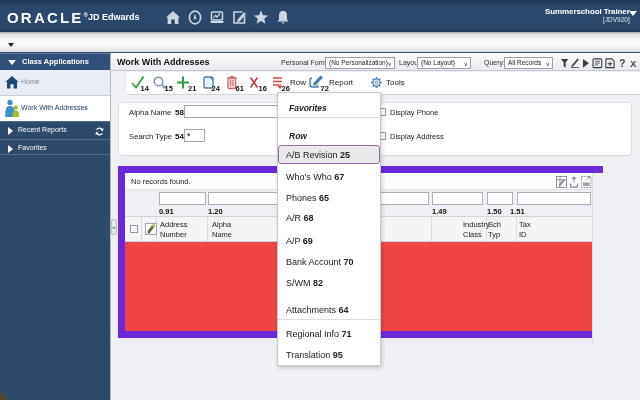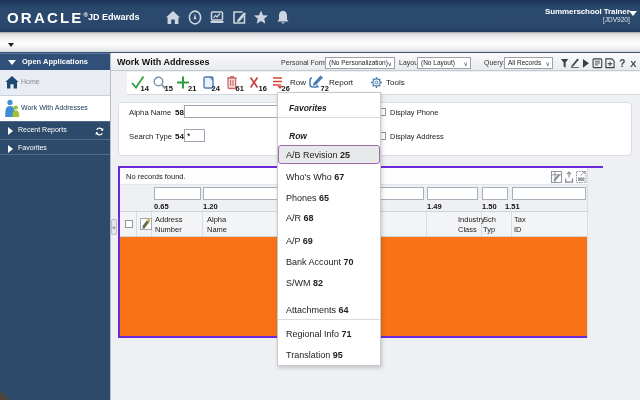--- a/index.html
+++ b/index.html
@@ -48,21 +48,21 @@
   svg text.n { font-family:"Liberation Sans",sans-serif; font-size:7.5px; font-weight:bold; fill:#111; }
   svg text.w { font-family:"Liberation Sans",sans-serif; font-size:8px; fill:#222; font-weight:normal; }
   
   #formpanel { left:7px; top:49px; width:514px; height:54px; background:#fff; border:1px solid #d9dce1; border-radius:4px;padding-left:43px; }
   .flabel { font-size:7.7px; color:#222; white-space:nowrap; }
   .fnum { font-size:8px; font-weight:bold; color:#111; }
   .finput { background:#fff; border:1px solid #9fa8b2; height:13px; font-size:9px; }
   .cb { width:8px; height:8px; background:#fff; border:1px solid #8e98a3; }
   .cbt { font-size:7.5px; color:#222; white-space:nowrap; }
   
-  #gridpanel { left:7px; top:113px; width:485px; height:172px; background:#f97316; border:2px solid #6d28d9; }
+  #gridpanel { left:7px; top:113px; width:485px; height:172px; background:#ef4444; border:7px solid #6d28d9; }
   #gridtitle { left:0; top:0; width:467px; height:17px; background:#fdfdfd; border-bottom:1px solid #e2e5e9; }
   #norec { left:6px; top:4px; font-size:7.5px; color:#222; }
   #qbe { left:0; top:17px; width:467px; height:26px; background:#eef0f3; }
   .qin { position:absolute; top:2px; height:13px; background:#fff; border:1px solid #a8b0ba; }
   .qnum { position:absolute; top:17px; font-size:7.5px; font-weight:bold; color:#111; }
   #ghead { left:0; top:43px; width:467px; height:26px; background:#f3f4f6; border-top:1px solid #cfd4d9; border-bottom:1px solid #cfd4d9; }
   .gh { position:absolute; top:3px; font-size:7.5px; color:#222; line-height:9.5px; }
   #gutter { left:467px; top:0; width:16px; height:170px; background:#eef0f3; border-left:1px solid #dadde1; }
   
   #menu { left:277px; top:92px; width:104px; height:274px; background:#fff; border:1px solid #c6cacf; box-shadow:1px 2px 4px rgba(0,0,0,0.18); z-index:50; }
@@ -112,21 +112,21 @@
     <div class="n">Summerschool Trainer</div>
     <div class="j">[JDV920]</div>
   </div>
   <div class="abs" id="usercaret"></div>
   <div class="abs" id="strip"></div>
   <div class="abs" id="stripcaret"></div>
 
   <div class="abs" id="sidebar">
     <div class="abs" id="sb-head">
       <span class="car"></span>
-      <span class="t">Open Applications</span>
+      <span class="t">Class Applications</span>
     </div>
     <div class="abs sbrow" id="row-home">
       <svg class="abs" style="left:5px; top:5px;" width="14" height="15" viewBox="0 0 14 15">
         <path d="M7 1 L13.6 7 L12 7 L12 13.6 L8.6 13.6 L8.6 9.2 L5.4 9.2 L5.4 13.6 L2 13.6 L2 7 L0.4 7 Z" fill="#1d4872"></path>
       </svg>
       <span class="t">Home</span>
     </div>
     <div class="abs sbrow" id="row-wwa">
       <svg class="abs" style="left:4px; top:3px;" width="16" height="19" viewBox="0 0 16 19">
         <circle cx="6" cy="3.4" r="2.6" fill="#3e8ed0"></circle>
@@ -254,21 +254,21 @@
           </g>
         </svg>
       </div>
       <div class="abs" id="norec">No records found.</div>
       <div class="abs" id="qbe">
         <input class="qin" style="left: 34px; width: 47px;">
         <input class="qin" style="left: 83px; width: 221px;">
         <input class="qin" style="left: 307px; width: 51px;">
         <input class="qin" style="left: 362px; width: 26px;">
         <input class="qin" style="left: 392px; width: 74px;">
-        <div class="qnum" style="left:34px;">0.65</div>
+        <div class="qnum" style="left:34px;">0.91</div>
         <div class="qnum" style="left:83px;">1.20</div>
         <div class="qnum" style="left:307px;">1.49</div>
         <div class="qnum" style="left:362px;">1.50</div>
         <div class="qnum" style="left:385px;">1.51</div>
       </div>
       <div class="abs" id="ghead">
         <div class="abs" style="left:16px; top:0; width:1px; height:24px; background:#d8dbdf;"></div>
         <div class="abs" style="left:31px; top:0; width:1px; height:24px; background:#d8dbdf;"></div>
         <div class="abs" style="left:82px; top:0; width:1px; height:24px; background:#d8dbdf;"></div>
         <div class="abs" style="left:306px; top:0; width:1px; height:24px; background:#d8dbdf;"></div>

